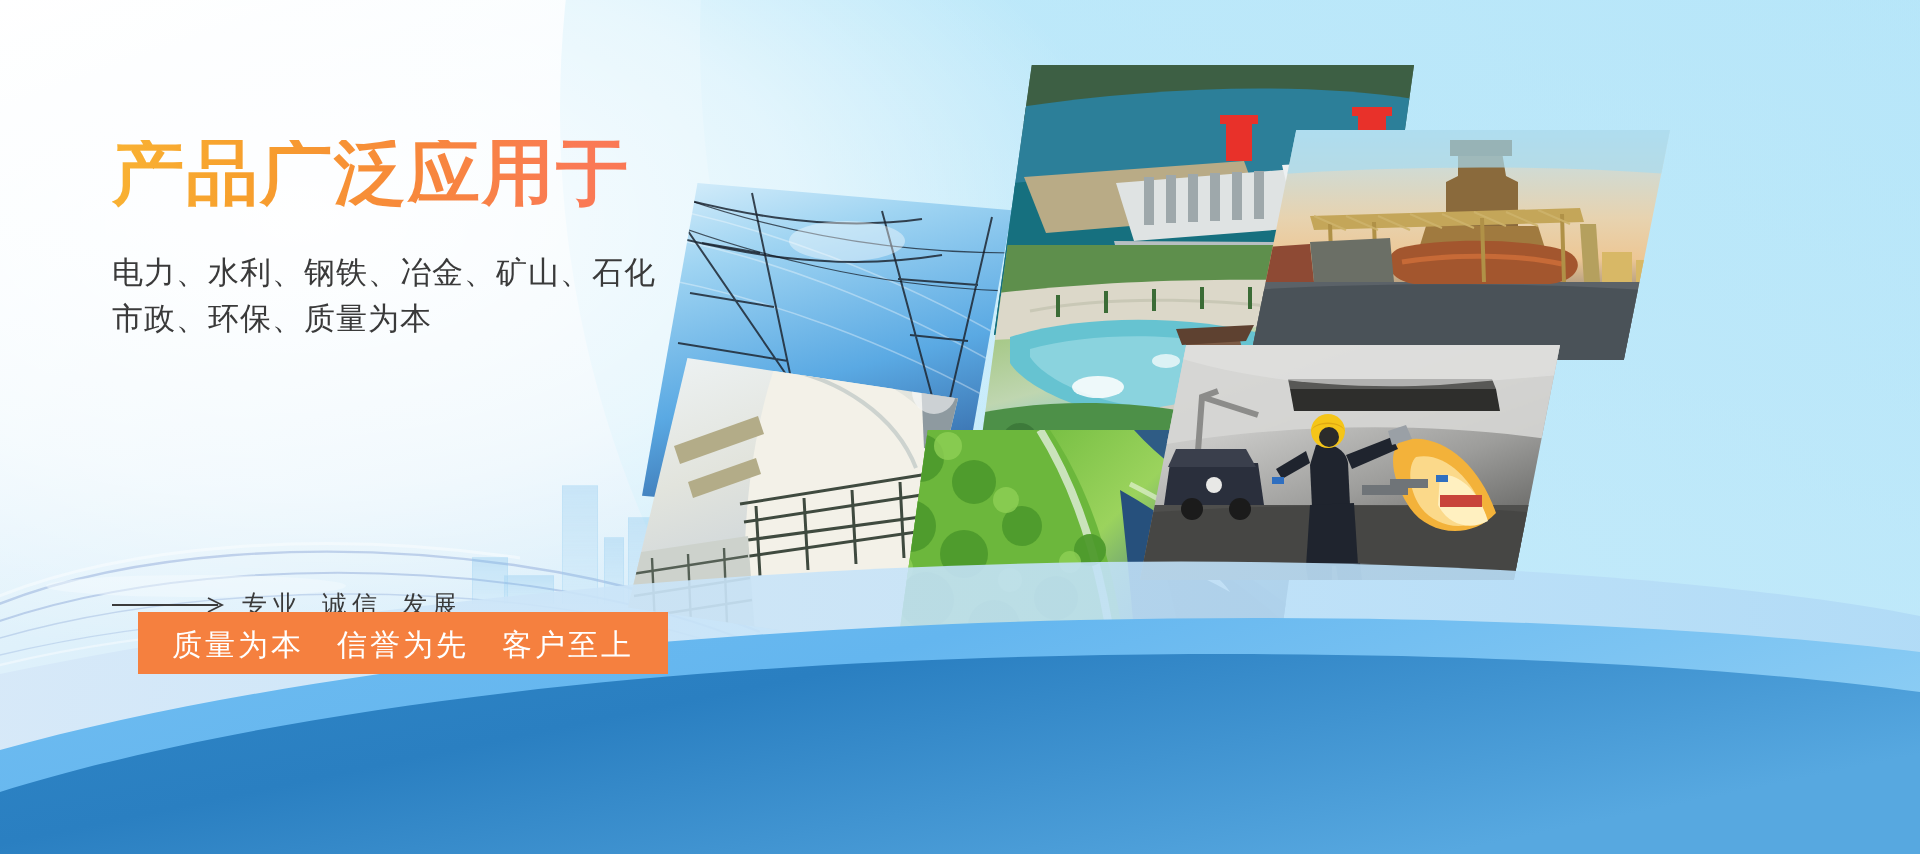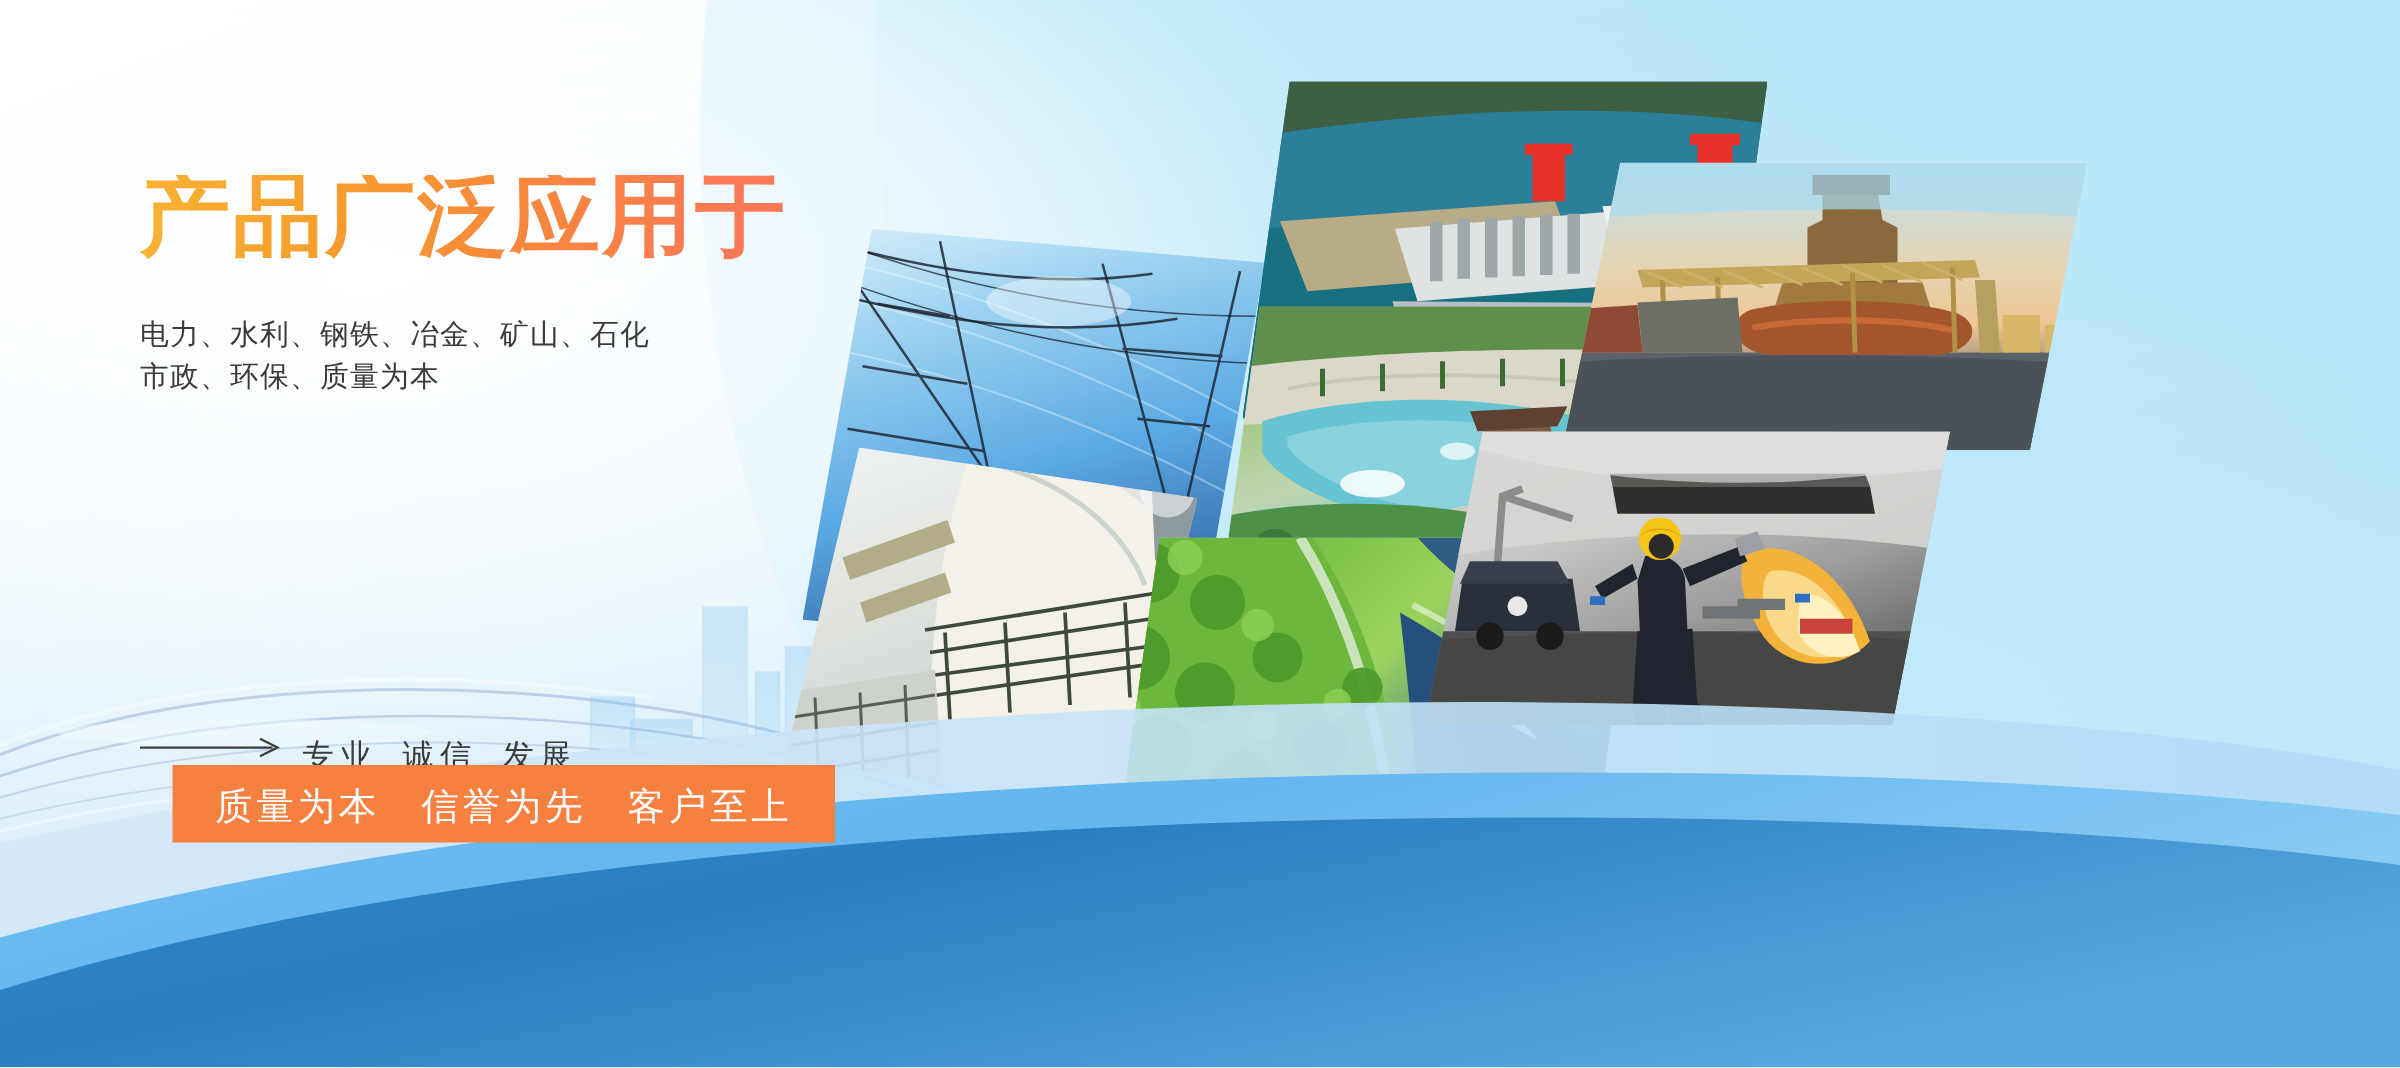--- a/index.html
+++ b/index.html
@@ -73,28 +73,28 @@
 
   .headline{
     font-size:72px;font-weight:bold;line-height:1.08;letter-spacing:2px;
     margin:0 0 34px 0;
     background:linear-gradient(96deg,#f9b233 0%,#f79f2d 22%,#f7873c 48%,#fa7a55 72%,#fb7355 100%);
     -webkit-background-clip:text;background-clip:text;
     -webkit-text-fill-color:transparent;color:#f7873c;
     white-space:nowrap;
   }
   .sub{
-    font-size:23px;color:#3a3a3a;line-height:1.5;letter-spacing:1px;
+    font-size:31px;color:#3a3a3a;line-height:1.5;letter-spacing:1px;
     margin:0;font-weight:400;
   }
   .sub .l2{display:block;}
 
   .slogan-row{
     position:absolute;left:112px;top:588px;
-    display:flex;align-items:flex-start;gap:14px;
+    display:flex;align-items:center;gap:14px;
   }
   .arrow-line{display:block;}
   .slogan-words{
     font-size:25px;color:#3b3b3b;letter-spacing:5px;white-space:nowrap;
   }
 
   .badge{
     position:absolute;left:138px;top:612px;
     background:#f5803f;
     padding:13px 34px 8px 34px;

